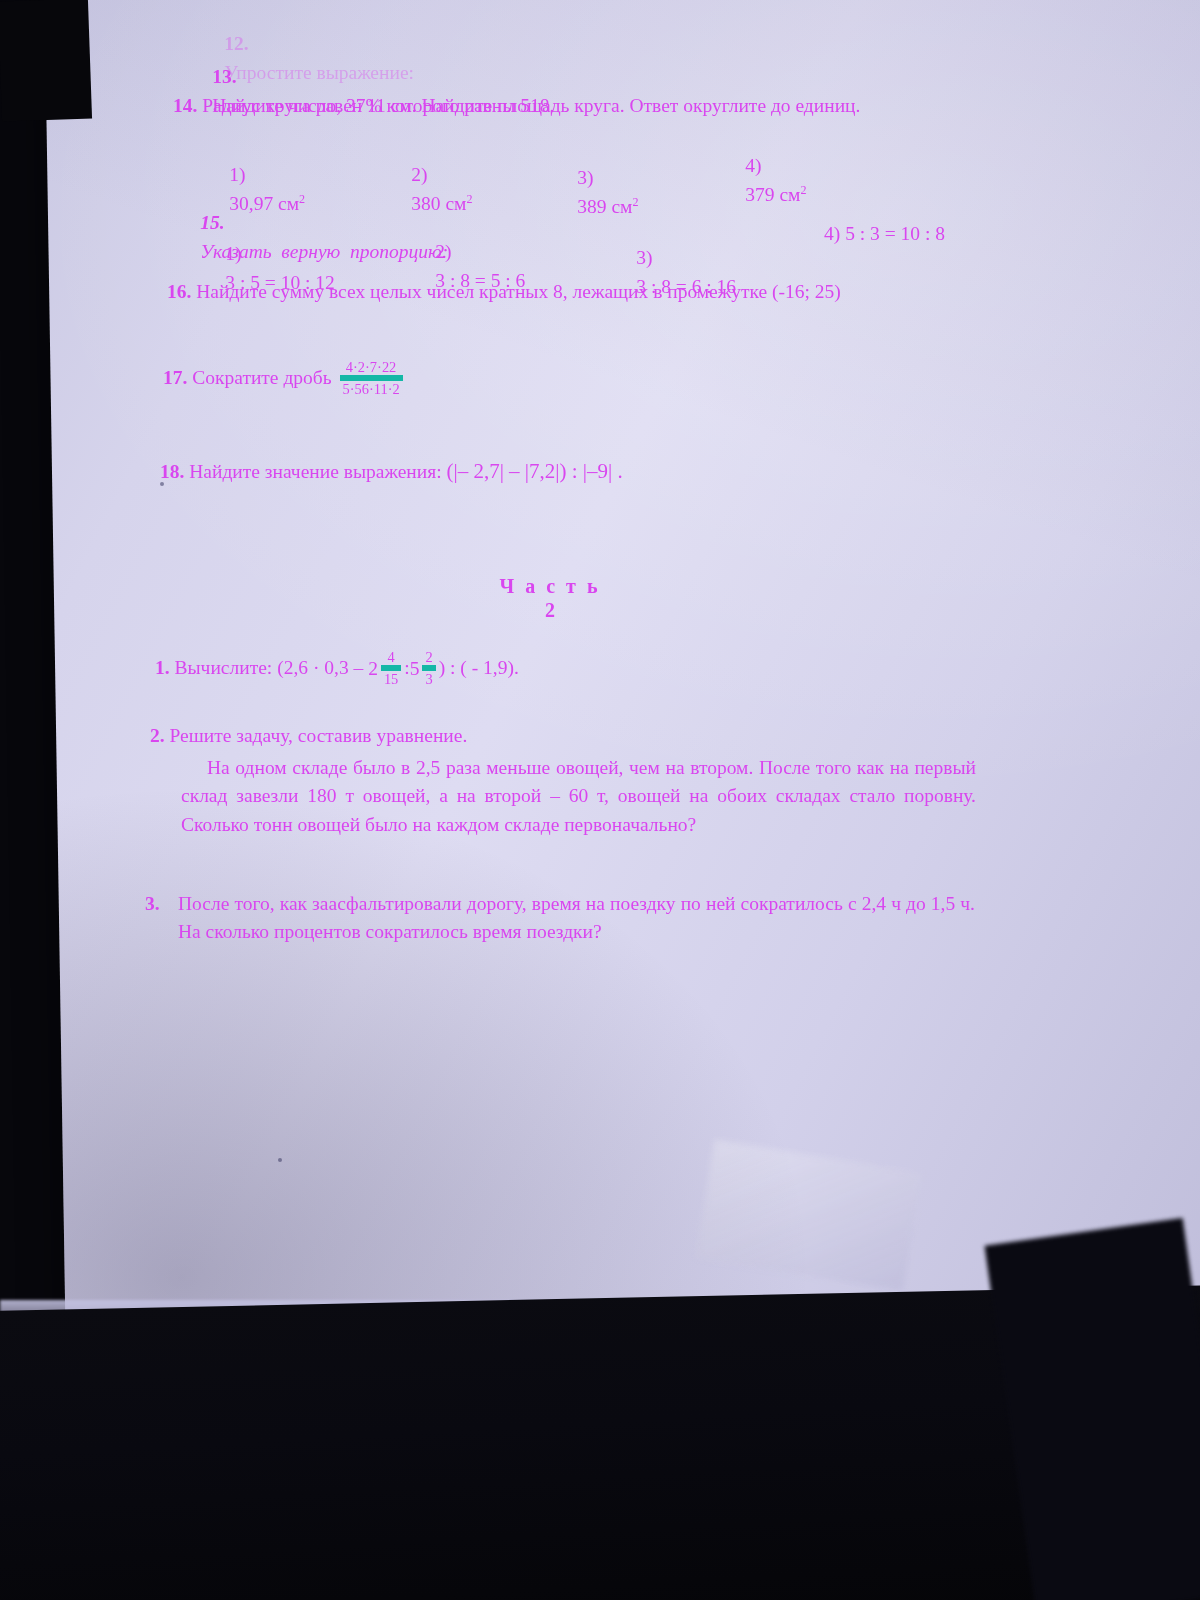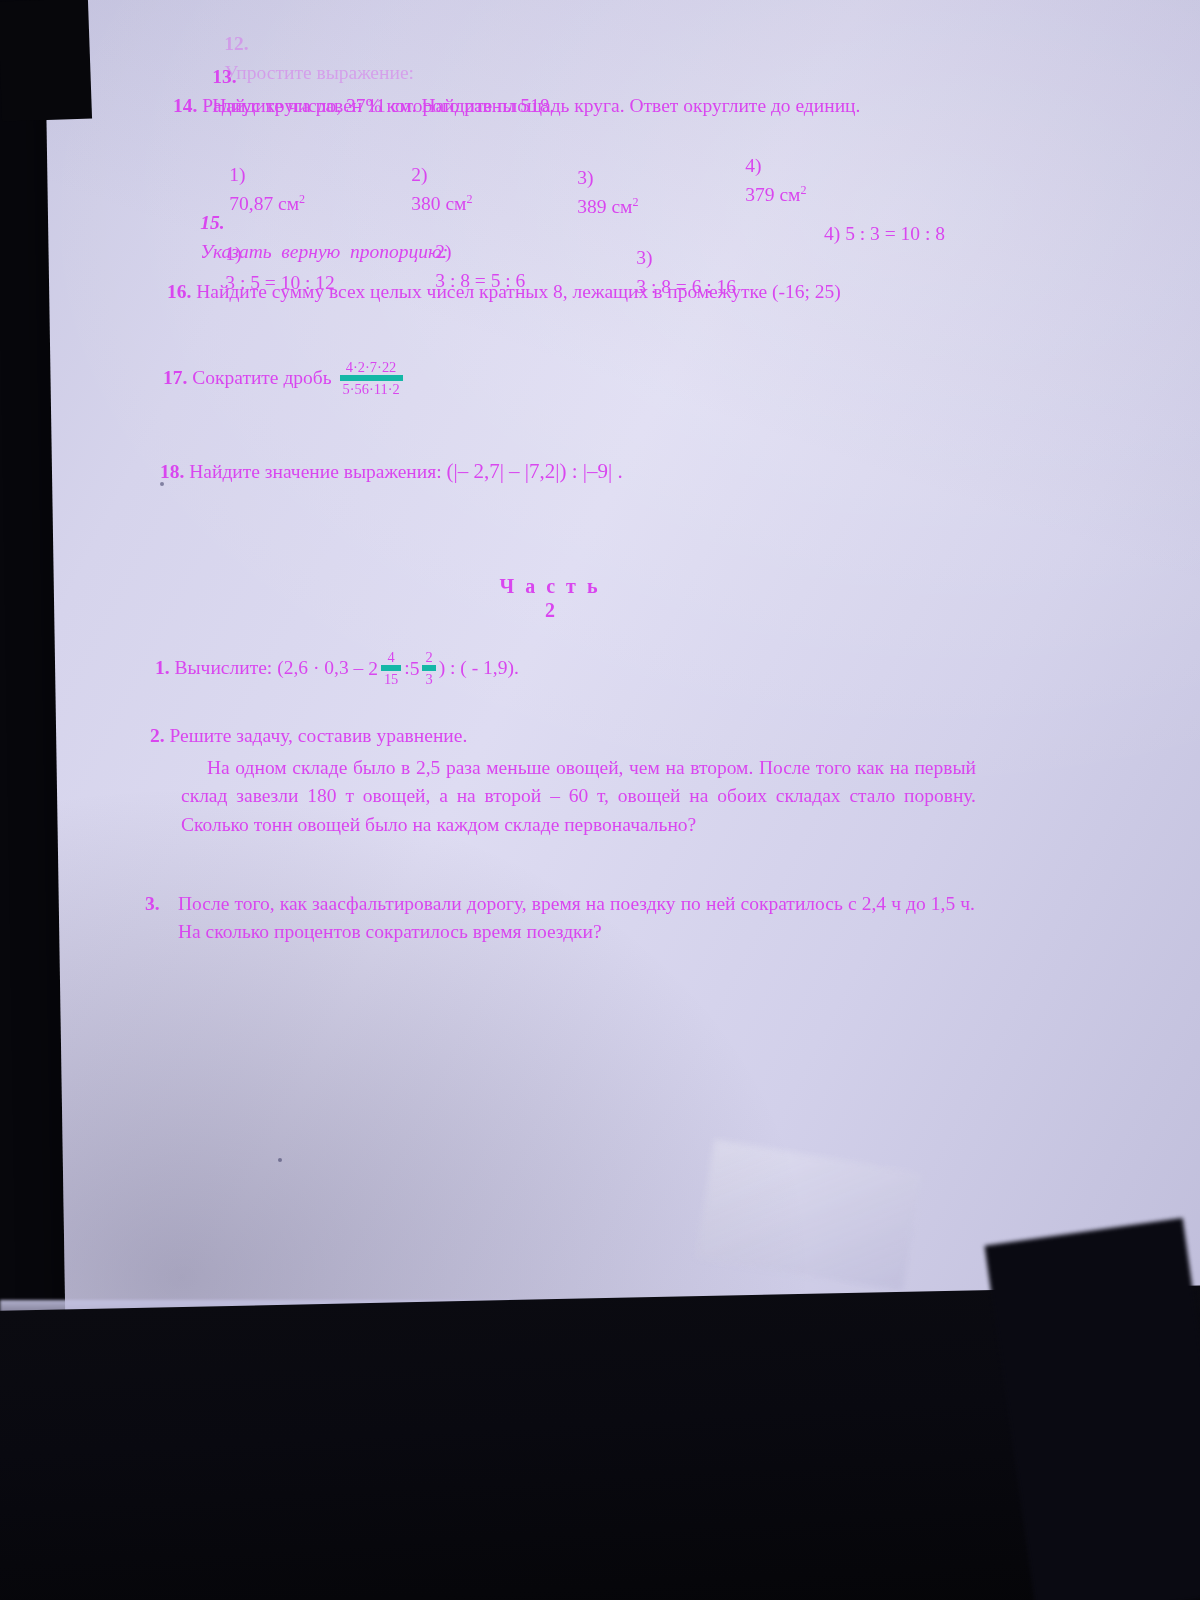--- a/index.html
+++ b/index.html
@@ -154,21 +154,21 @@
     </div>
 
     <div class="blk" style="left:173px; top:92px; width:800px;">
       <div>
         <span class="num">14.</span>
         <span>Радиус круга равен 11 см. Найдите площадь круга. Ответ округлите до единиц.</span>
       </div>
     </div>
     <div class="ln" style="left:200px; top:133px;">
       <span>1)</span>
-      <span>70,87 см</span><span class="sup">2</span>
+      <span>30,97 см</span><span class="sup">2</span>
     </div>
     <div class="ln" style="left:382px; top:133px;">
       <span>2)</span>
       <span>380 см</span><span class="sup">2</span>
     </div>
     <div class="ln" style="left:548px; top:136px;">
       <span>3)</span>
       <span>389 см</span><span class="sup">2</span>
     </div>
     <div class="ln" style="left:716px; top:124px;">

